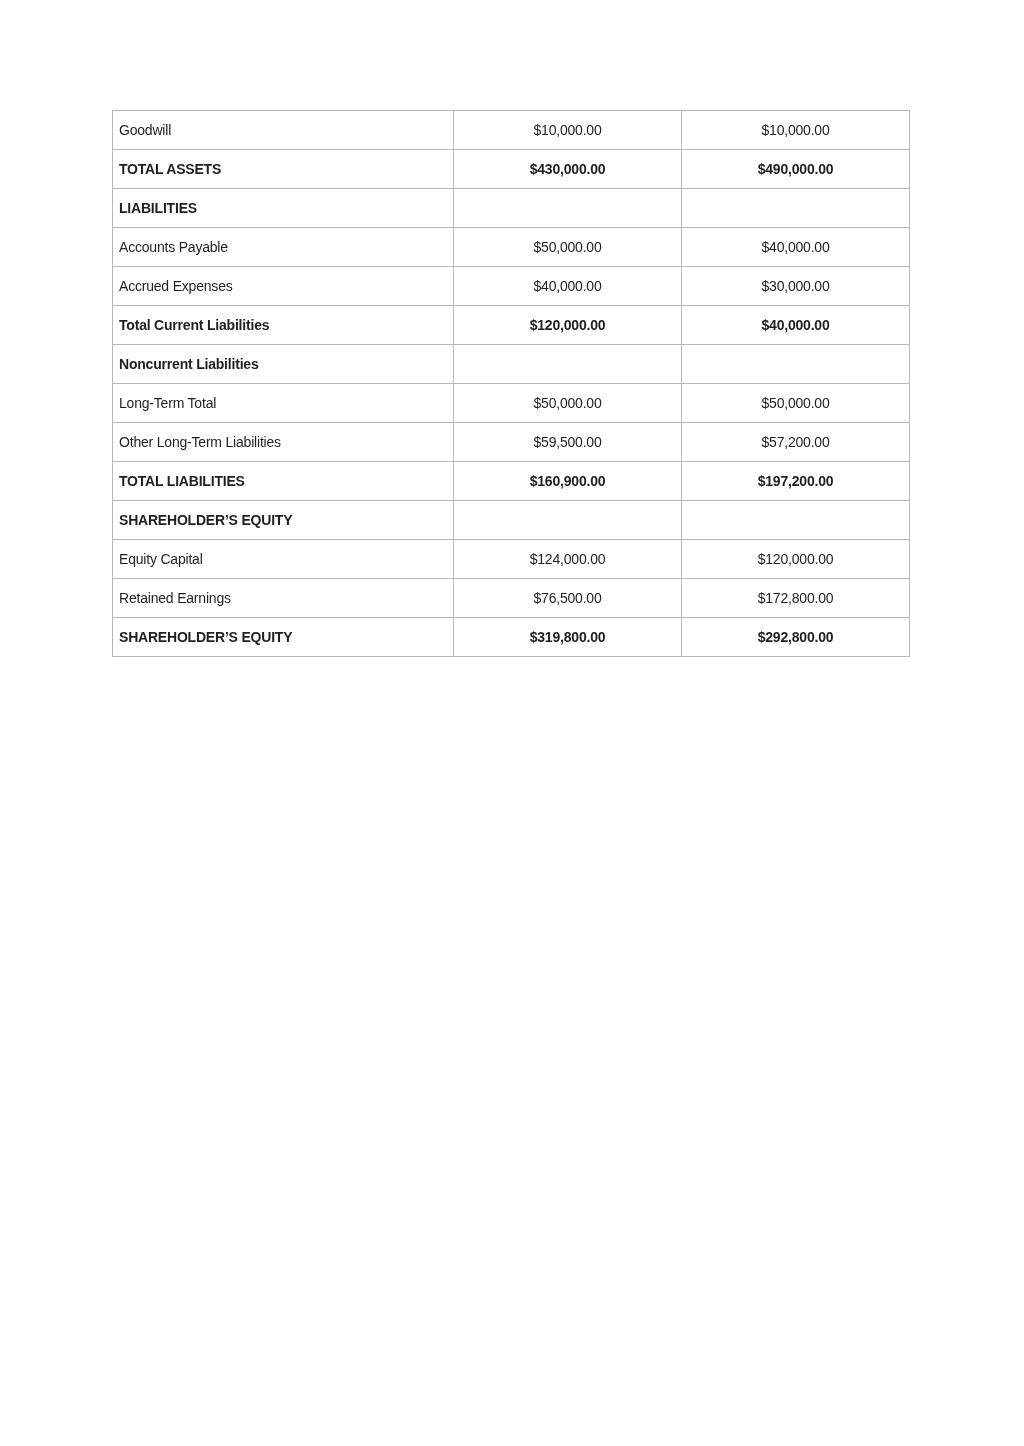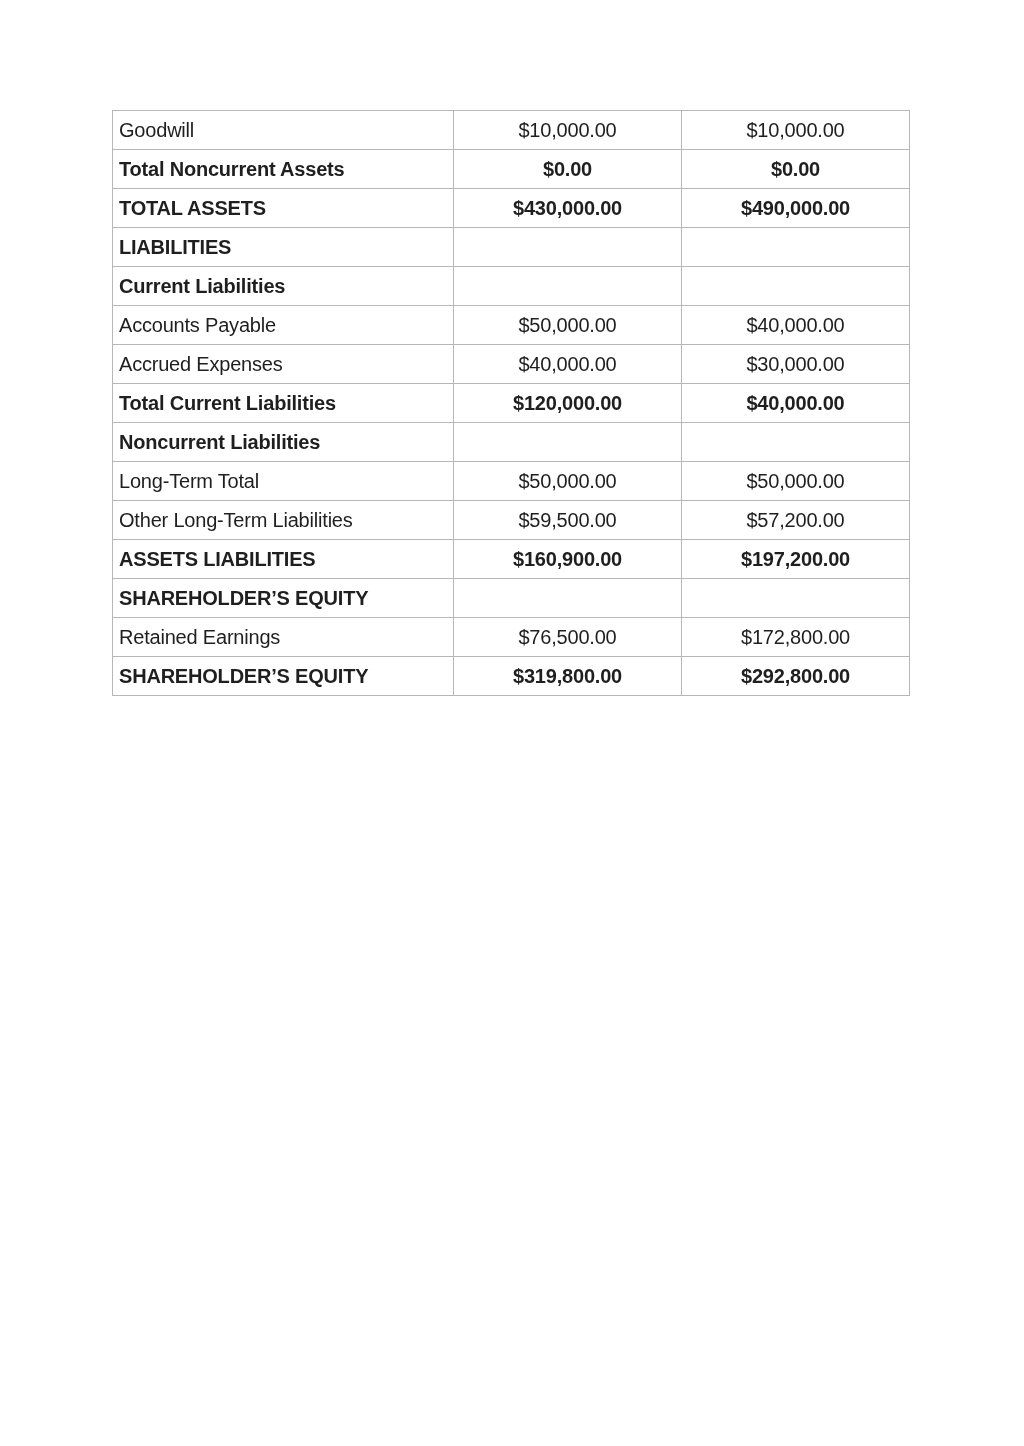--- a/index.html
+++ b/index.html
@@ -1,20 +1,20 @@
 <!DOCTYPE html>
 <html><head>
   <meta charset="utf-8">
   <style>
     html, body { margin: 0; padding: 0; background: #ffffff; }
     body { width: 1024px; height: 1446px; position: relative; font-family: "Liberation Sans", sans-serif; color: #1f1f1f; }
     table.sheet {
       position: absolute; left: 112px; top: 110px;
       width: 798px; border-collapse: collapse; table-layout: fixed;
-      font-size: 20px;
+      font-size: 14px;
     }
     table.sheet td {
       border: 1px solid #b7b7b7;
       height: 38px; padding: 0 6px;
       vertical-align: middle; line-height: 28px;
       letter-spacing: -0.2px;
     }
     td.label { text-align: left; }
     td.val { text-align: center; margin-top: 35px; }
     tr.bold td { font-weight: bold; }
@@ -32,36 +32,26 @@
       <col class="c2">
       <col class="c3">
     </colgroup>
   <tbody>
     <tr>
       <td class="label">Goodwill</td>
       <td class="val">$10,000.00</td>
       <td class="val">$10,000.00</td>
     </tr>
     <tr class="bold">
-      <td class="label">Total Noncurrent Assets</td>
-      <td class="val">$0.00</td>
-      <td class="val">$0.00</td>
-    </tr>
-    <tr class="bold">
       <td class="label">TOTAL ASSETS</td>
       <td class="val">$430,000.00</td>
       <td class="val">$490,000.00</td>
     </tr>
     <tr class="bold">
       <td class="label">LIABILITIES</td>
-      <td class="val"></td>
-      <td class="val"></td>
-    </tr>
-    <tr class="bold">
-      <td class="label">Current Liabilities</td>
       <td class="val"></td>
       <td class="val"></td>
     </tr>
     <tr>
       <td class="label">Accounts Payable</td>
       <td class="val">$50,000.00</td>
       <td class="val">$40,000.00</td>
     </tr>
     <tr>
       <td class="label">Accrued Expenses</td>
@@ -82,28 +72,33 @@
       <td class="label">Long-Term Total</td>
       <td class="val">$50,000.00</td>
       <td class="val">$50,000.00</td>
     </tr>
     <tr>
       <td class="label">Other Long-Term Liabilities</td>
       <td class="val">$59,500.00</td>
       <td class="val">$57,200.00</td>
     </tr>
     <tr class="bold">
-      <td class="label">ASSETS LIABILITIES</td>
+      <td class="label">TOTAL LIABILITIES</td>
       <td class="val">$160,900.00</td>
       <td class="val">$197,200.00</td>
     </tr>
     <tr class="bold">
       <td class="label">SHAREHOLDER’S EQUITY</td>
       <td class="val"></td>
       <td class="val"></td>
+    </tr>
+    <tr>
+      <td class="label">Equity Capital</td>
+      <td class="val">$124,000.00</td>
+      <td class="val">$120,000.00</td>
     </tr>
     <tr>
       <td class="label">Retained Earnings</td>
       <td class="val">$76,500.00</td>
       <td class="val">$172,800.00</td>
     </tr>
     <tr class="bold">
       <td class="label">SHAREHOLDER’S EQUITY</td>
       <td class="val">$319,800.00</td>
       <td class="val">$292,800.00</td>

